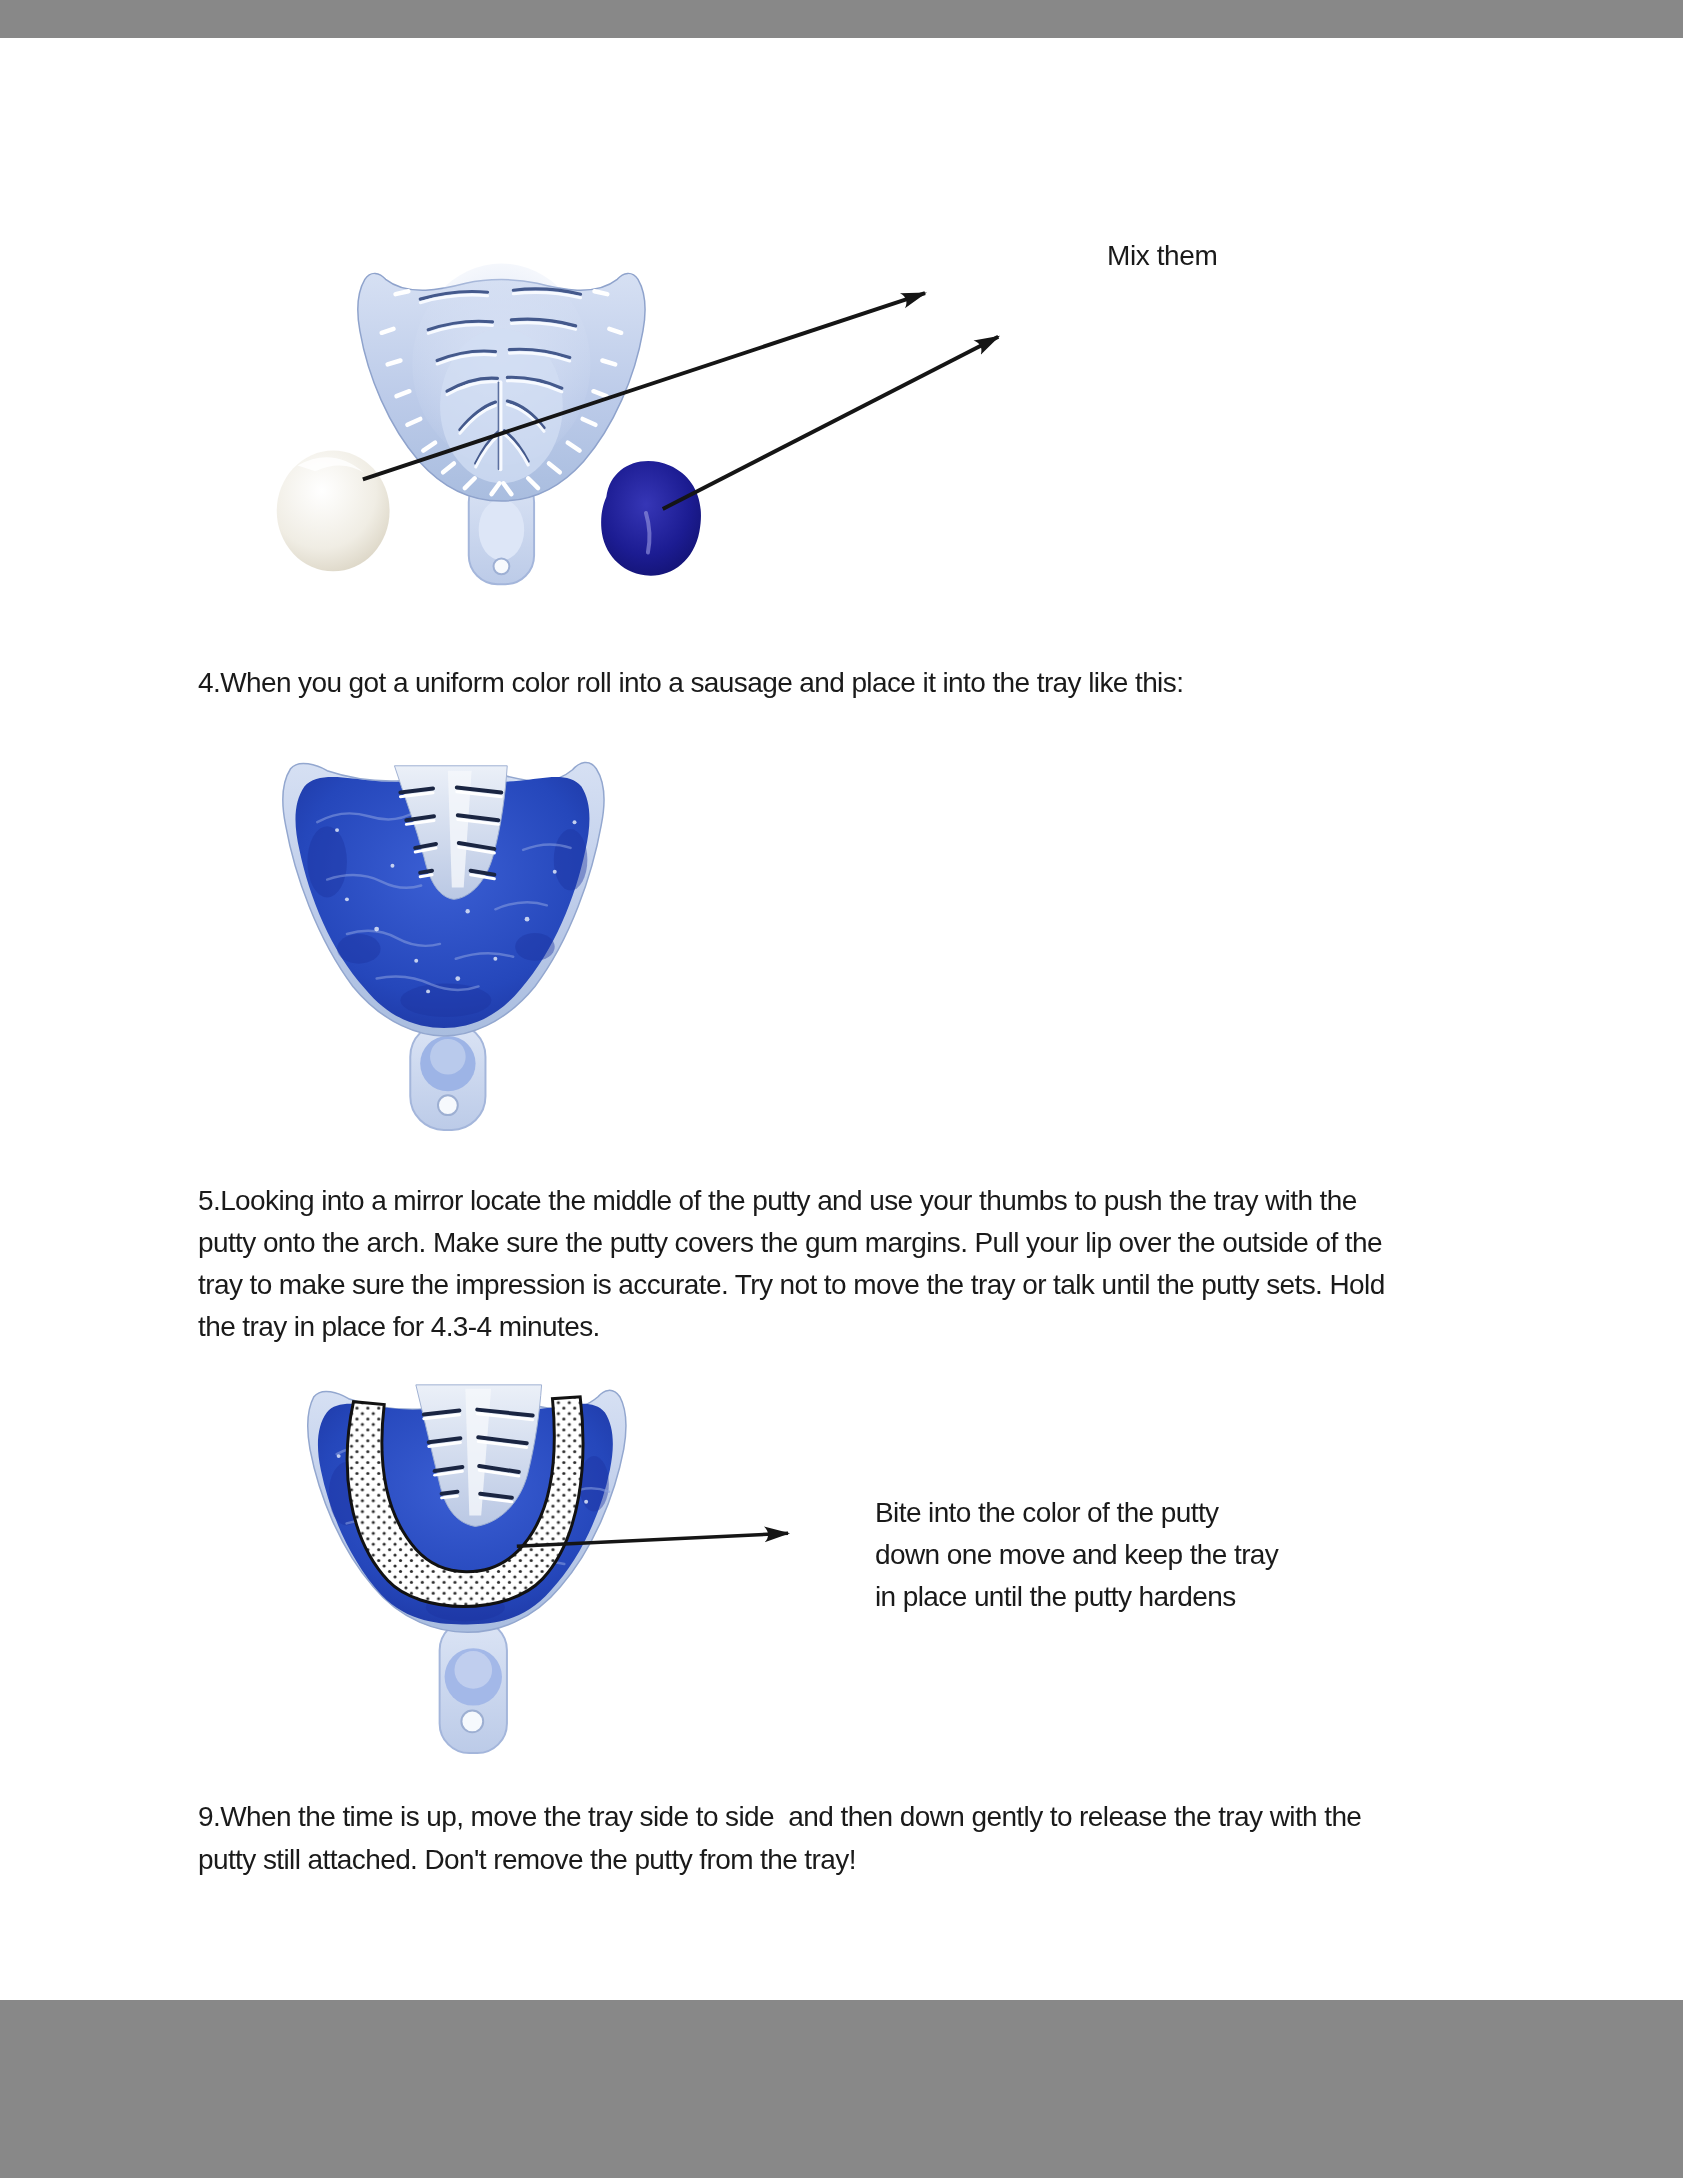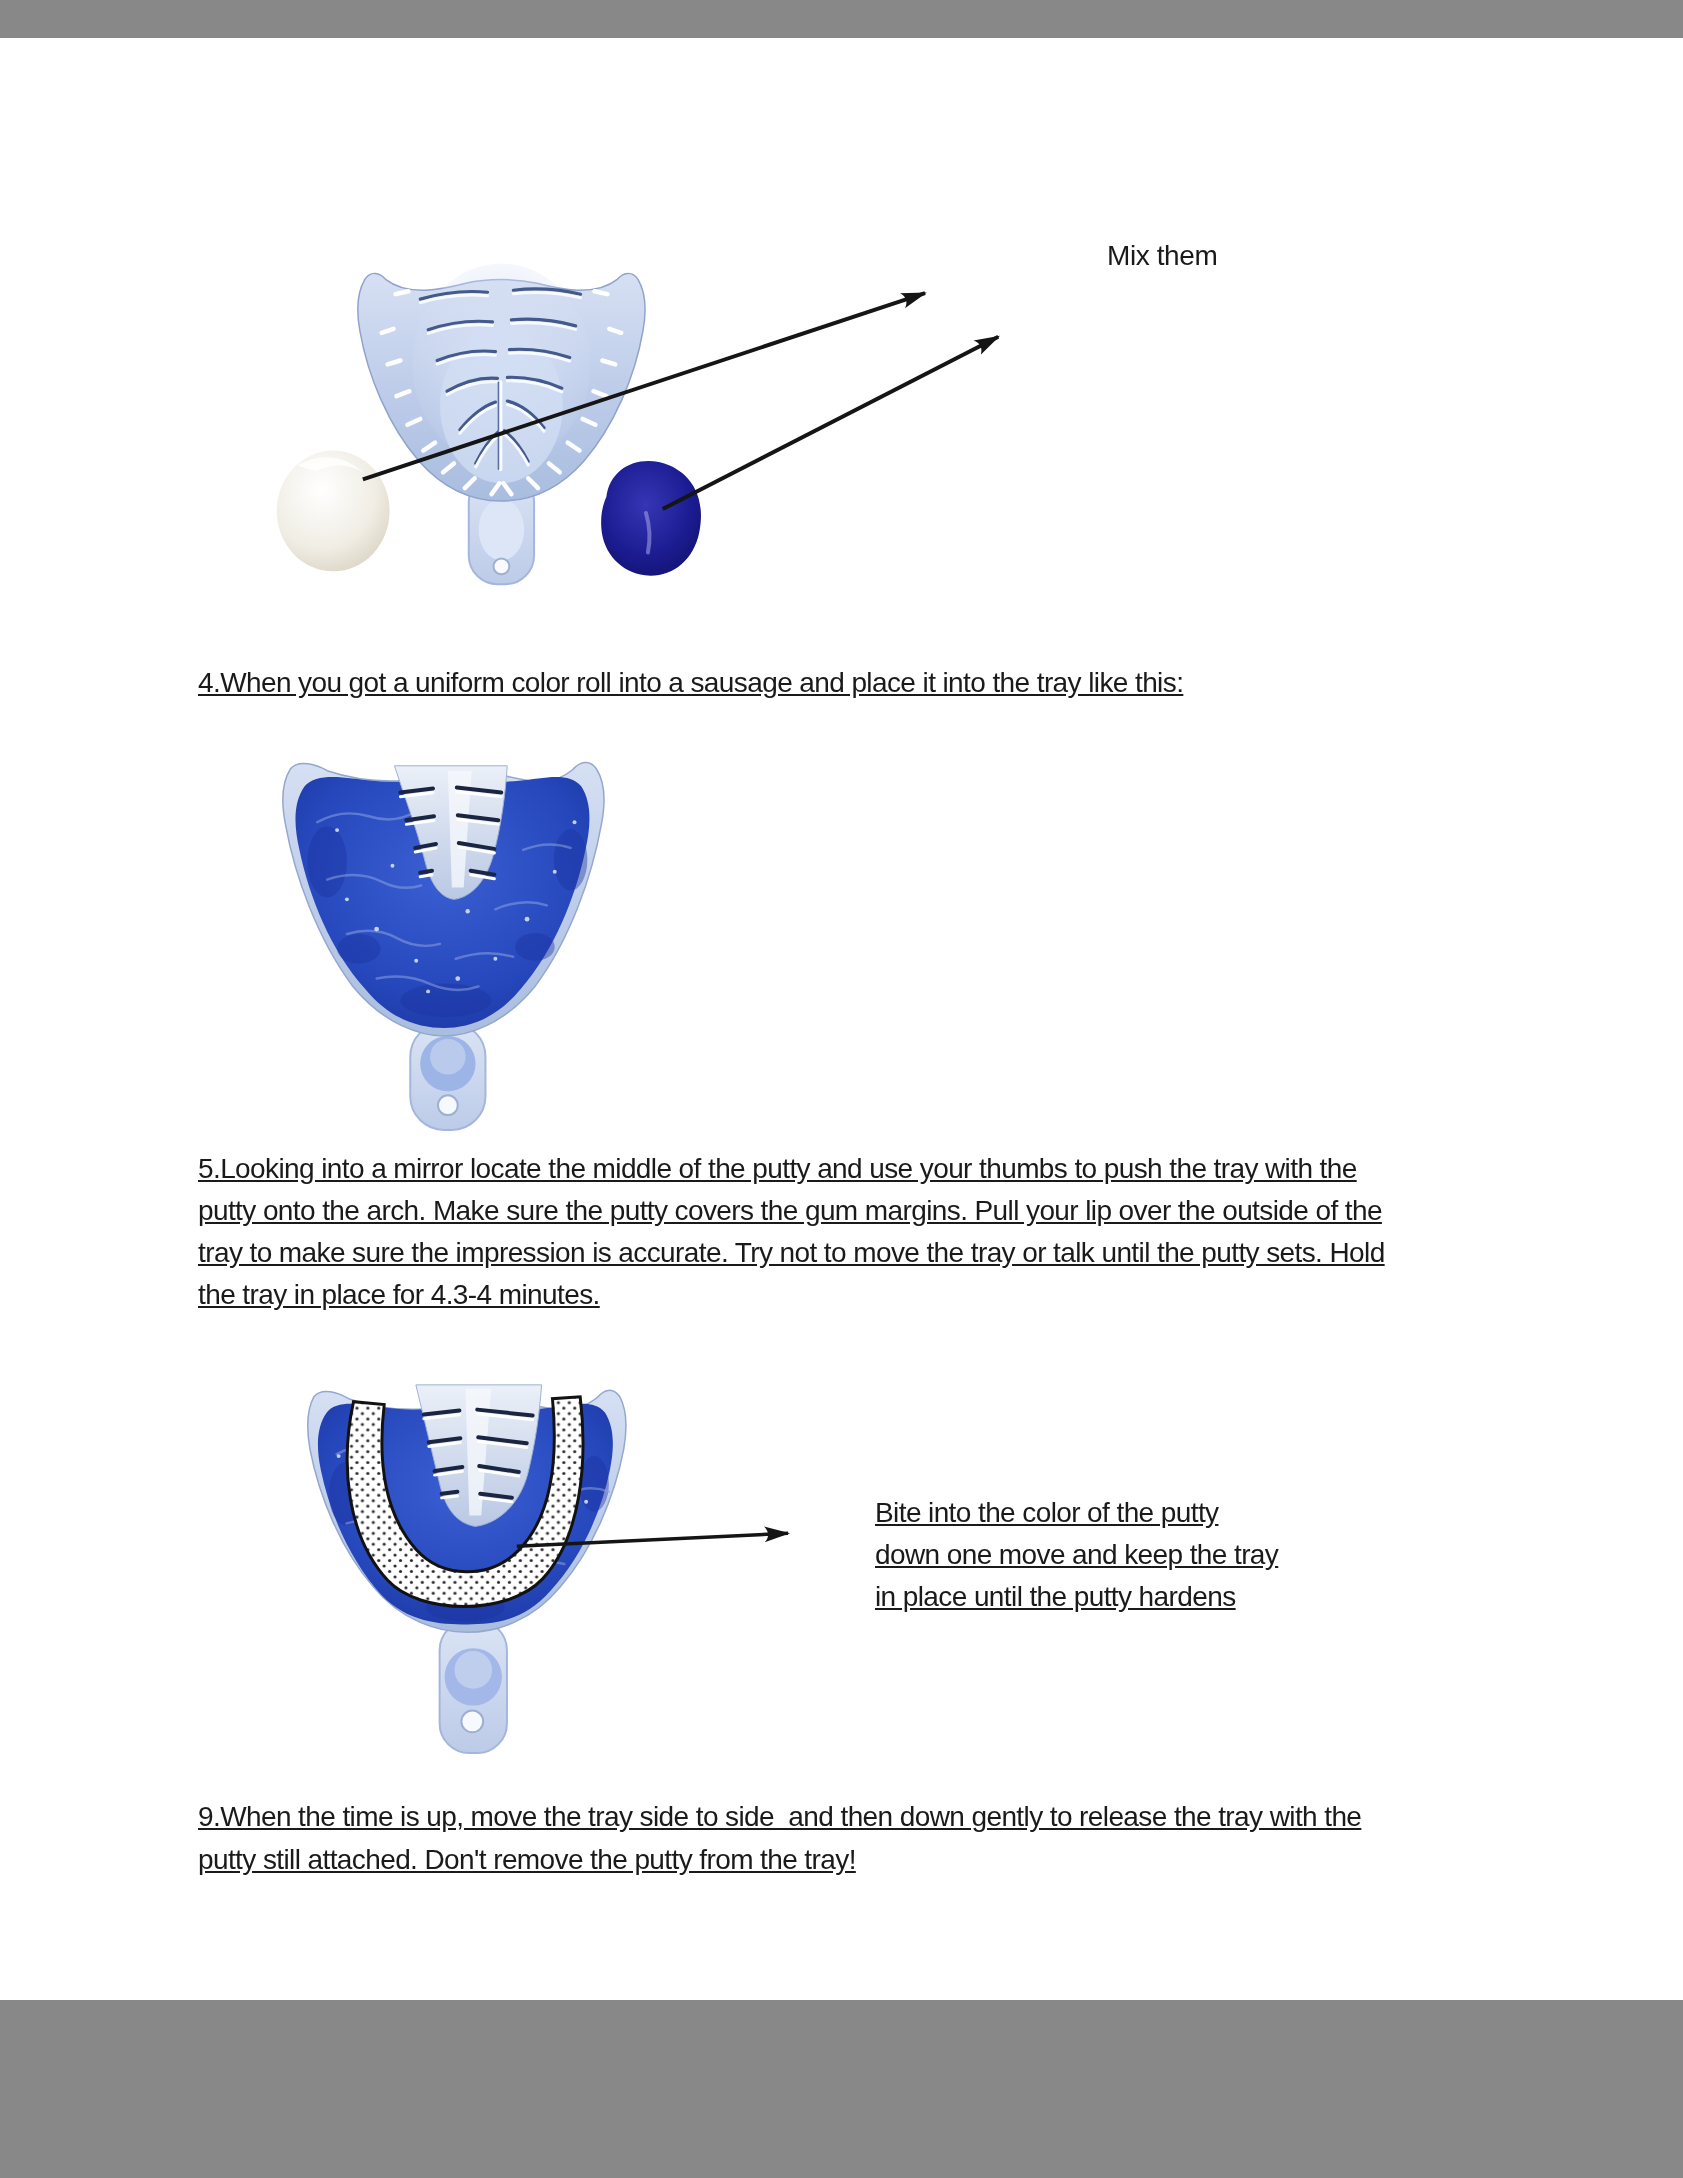--- a/index.html
+++ b/index.html
@@ -1,21 +1,21 @@
 <!DOCTYPE html>
 <html><head>
 <meta charset="utf-8">
 <style>
   html,body{margin:0;padding:0;background:#888;}
   #page{
     position:relative;width:1683px;height:1962px;background:#ffffff;
     font-family:"Liberation Sans", sans-serif;color:#1a1a1a;overflow:hidden;margin-top:38px;
   }
   .abs{position:absolute;}
-  .para{position:absolute;font-size:28px;line-height:42px;letter-spacing:-0.6px;color:#1a1a1a;text-decoration:underline;}
+  .para{position:absolute;font-size:28px;line-height:42px;letter-spacing:-0.6px;color:#1a1a1a;}
   .para div{white-space:pre;}
   .caption{position:absolute;font-size:28px;line-height:42px;letter-spacing:-0.4px;color:#1a1a1a;white-space:pre;}
   svg{display:block;}
 </style>
 </head>
 <body>
 
 <div id="page">
 
   <svg class="abs" style="left:238px;top:178px" width="802" height="386" viewBox="240 180 810 390">
@@ -222,21 +222,21 @@
         <path d="M410,790 L438,786"></path>
           <path d="M462,785 L503,790"></path>
         <path d="M419,818 L440,814"></path>
           <path d="M463,813 L499,819"></path>
         <path d="M424,843 L436,841"></path>
           <path d="M475,841 L499,845"></path>
       </g>
     </g>
   </svg>
 
-  <div class="para" style="left:198px;top:1110px">
+  <div class="para" style="left:198px;top:1142px">
     <div>5.Looking into a mirror locate the middle of the putty and use your thumbs to push the tray with the</div>
     <div>putty onto the arch. Make sure the putty covers the gum margins. Pull your lip over the outside of the</div>
     <div>tray to make sure the impression is accurate. Try not to move the tray or talk until the putty sets. Hold</div>
     <div>the tray in place for 4.3-4 minutes.</div>
   </div>
 
   <svg class="abs" style="left:287px;top:1332px" width="525" height="391" viewBox="290 1345 530 395">
 
     <g>
       <rect x="444" y="1598" width="68" height="134" rx="30" fill="url(#handleG)" stroke="#a4b6db" stroke-width="2"></rect>

